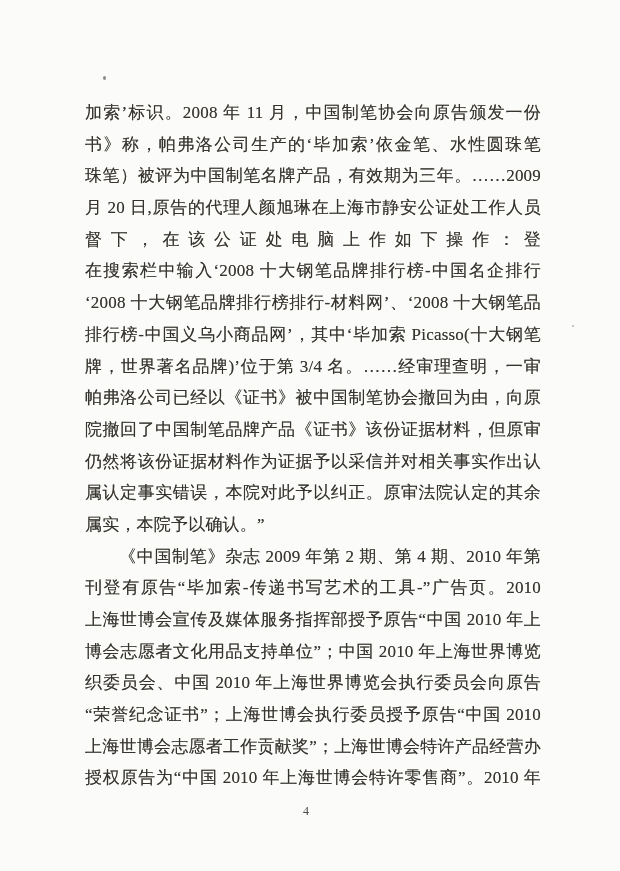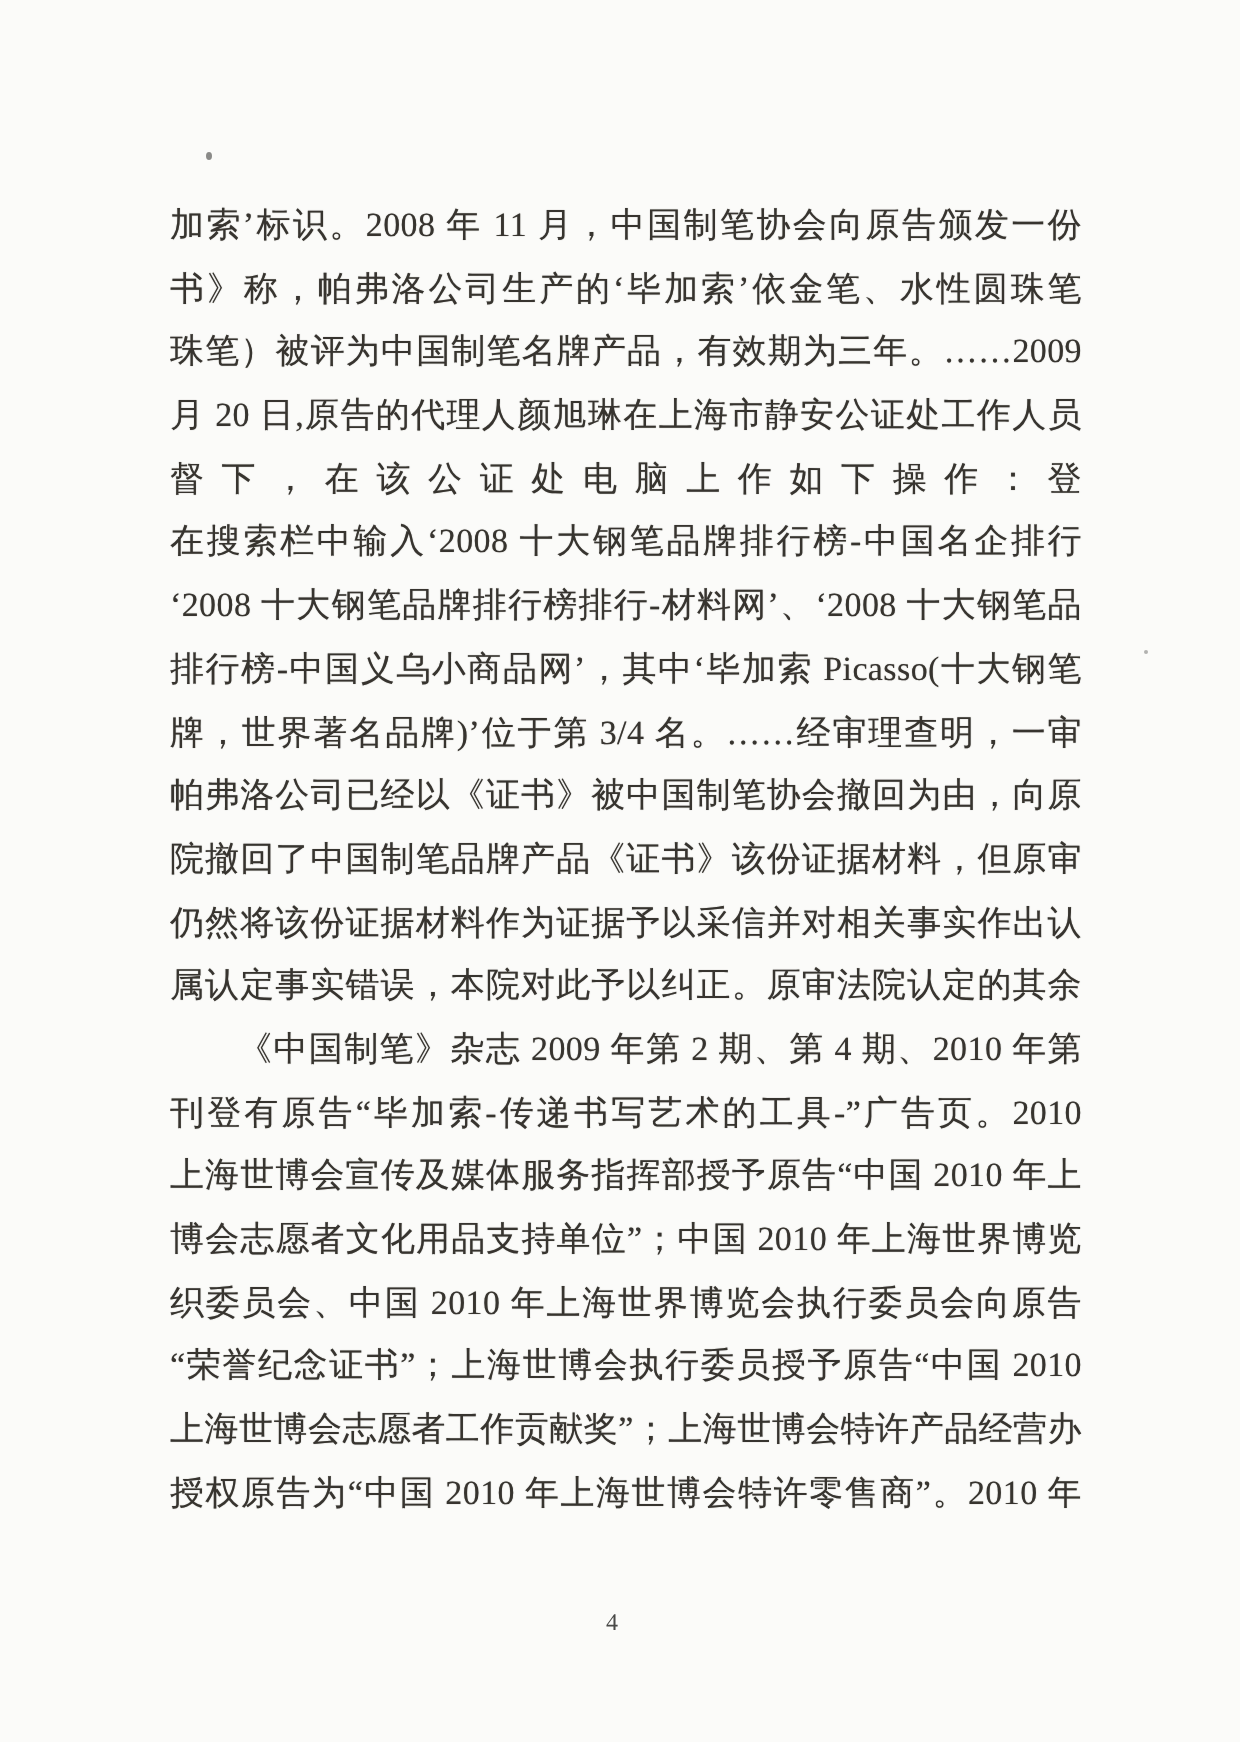--- a/index.html
+++ b/index.html
@@ -75,20 +75,21 @@
         <div class="text-line">月 20 日,原告的代理人颜旭琳在上海市静安公证处工作人员的监</div>
         <div class="text-line">督下，在该公证处电脑上作如下操作：登陆‘www.baidu.com’，</div>
         <div class="text-line">在搜索栏中输入‘2008 十大钢笔品牌排行榜-中国名企排行网’、</div>
         <div class="text-line">‘2008 十大钢笔品牌排行榜排行-材料网’、‘2008 十大钢笔品牌</div>
         <div class="text-line">排行榜-中国义乌小商品网’，其中‘毕加索 Picasso(十大钢笔品</div>
         <div class="text-line">牌，世界著名品牌)’位于第 3/4 名。……经审理查明，一审中，</div>
         <div class="text-line">帕弗洛公司已经以《证书》被中国制笔协会撤回为由，向原审法</div>
         <div class="text-line">院撤回了中国制笔品牌产品《证书》该份证据材料，但原审法院</div>
         <div class="text-line">仍然将该份证据材料作为证据予以采信并对相关事实作出认定，</div>
         <div class="text-line">属认定事实错误，本院对此予以纠正。原审法院认定的其余事实</div>
+        <div class="text-line flush-left">属实，本院予以确认。”</div>
       </div>
       <div class="paragraph">
         <div class="text-line indent">《中国制笔》杂志 2009 年第 2 期、第 4 期、2010 年第 3 期</div>
         <div class="text-line">刊登有原告“毕加索-传递书写艺术的工具-”广告页。2010 年，</div>
         <div class="text-line">上海世博会宣传及媒体服务指挥部授予原告“中国 2010 年上海世</div>
         <div class="text-line">博会志愿者文化用品支持单位”；中国 2010 年上海世界博览会组</div>
         <div class="text-line">织委员会、中国 2010 年上海世界博览会执行委员会向原告颁发</div>
         <div class="text-line">“荣誉纪念证书”；上海世博会执行委员授予原告“中国 2010 年</div>
         <div class="text-line">上海世博会志愿者工作贡献奖”；上海世博会特许产品经营办公室</div>
         <div class="text-line">授权原告为“中国 2010 年上海世博会特许零售商”。2010 年 11</div>

